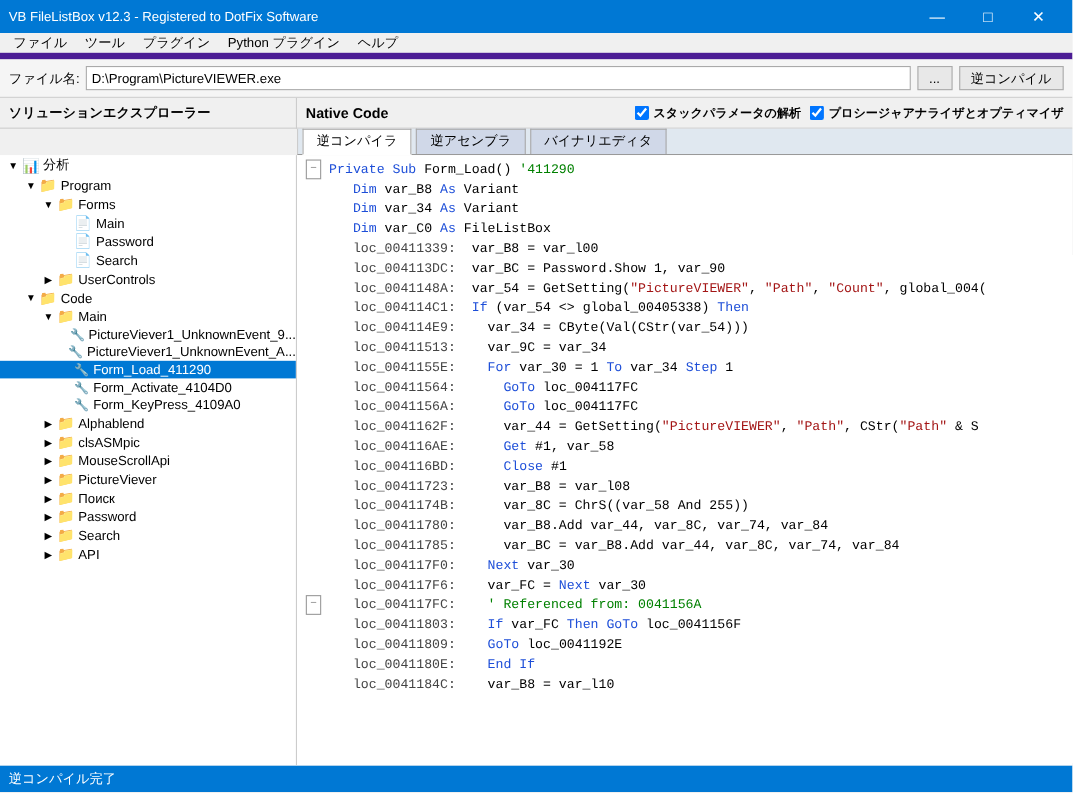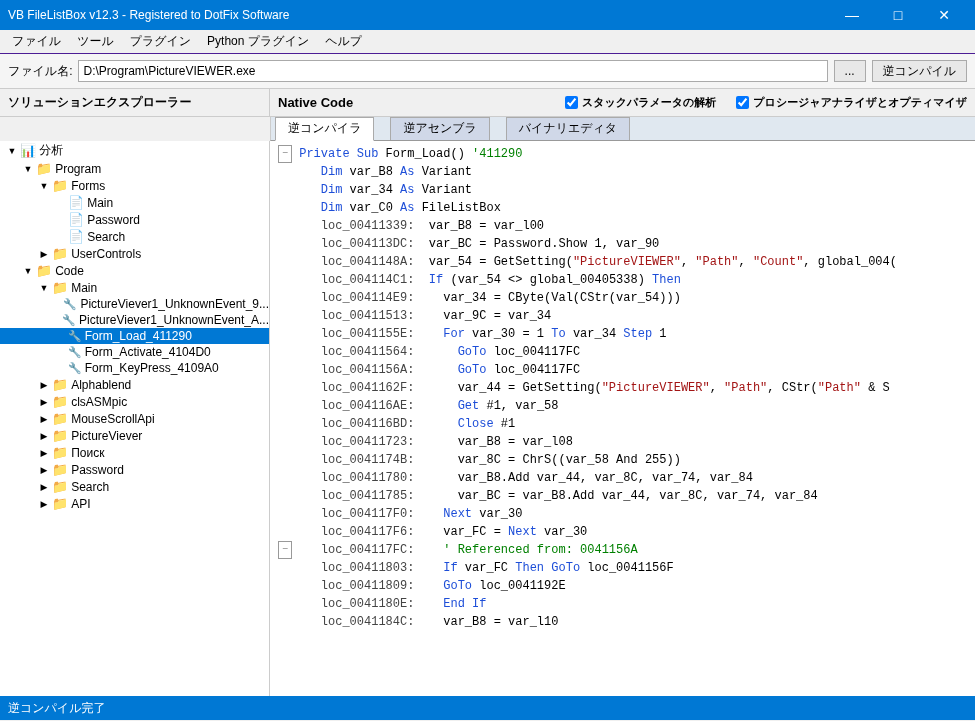--- a/index.html
+++ b/index.html
@@ -23,21 +23,21 @@
       background: none; border: none; color: white;
       font-size: 14px; cursor: pointer; display: flex; align-items: center; justify-content: center;
     }
 
     
     .menu-bar {
       background: #f0f0f0;
       height: 24px;
       display: flex;
       align-items: center;
-      border-bottom: 1px solid #4c1d95;
+      border-bottom: 6px solid #4c1d95;
       padding: 0 4px;
     }
     .menu-item {
       padding: 2px 8px;
       cursor: pointer;
       font-size: 12px;
     }
 
     
     .file-bar {
@@ -89,34 +89,34 @@
       flex: 1;
       padding: 4px 8px;
       font-size: 13px;
       font-weight: bold;
       display: flex;
       align-items: center;
       justify-content: space-between;
     }
     .checkbox-group {
       display: flex;
-      gap: 20px;
+      gap: 8px;
       align-items: center;
       font-size: 11px;
       margin-left: 12px;
     }
     .checkbox-label { display: flex; align-items: center; gap: 4px; }
     .tab {
       padding: 2px 12px;
       font-size: 12px;
       cursor: pointer;
       border: 1px solid #aaa;
       border-bottom: none;
       background: #d0d8e8;
-      margin-right: 12px;
+      margin-right: 0;
       margin-left: 4px;
     }
     .tab.active {
       background: white;
       border-bottom: 1px solid white;
       margin-bottom: -1px;
       z-index: 1;
     }
 
     

